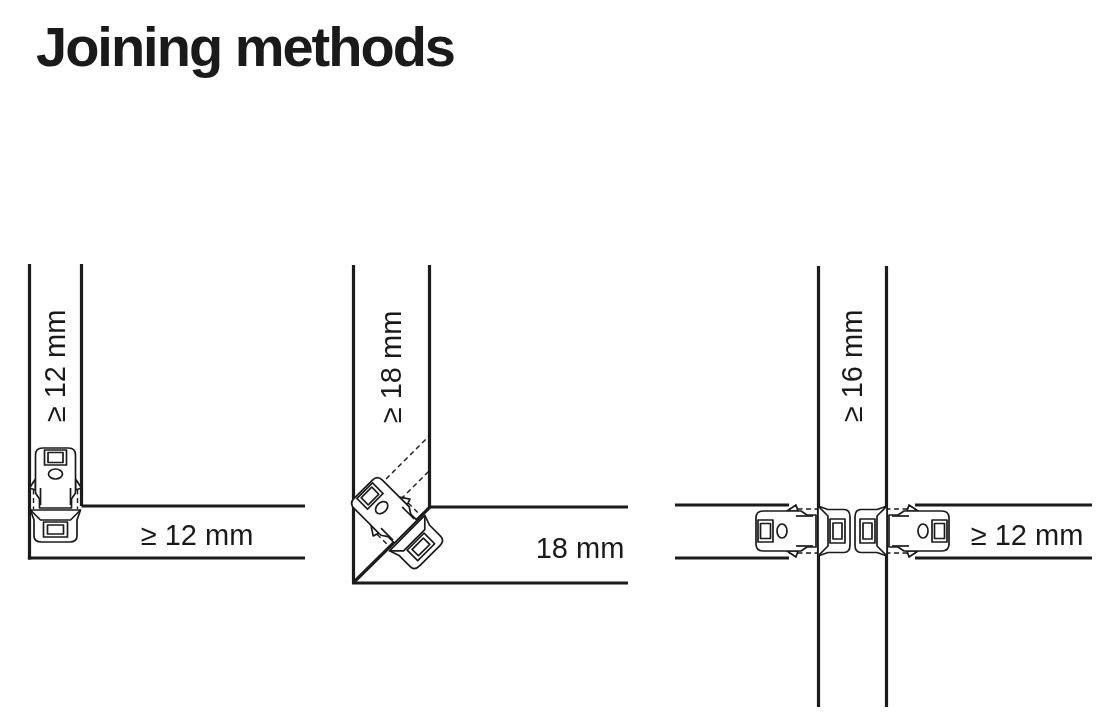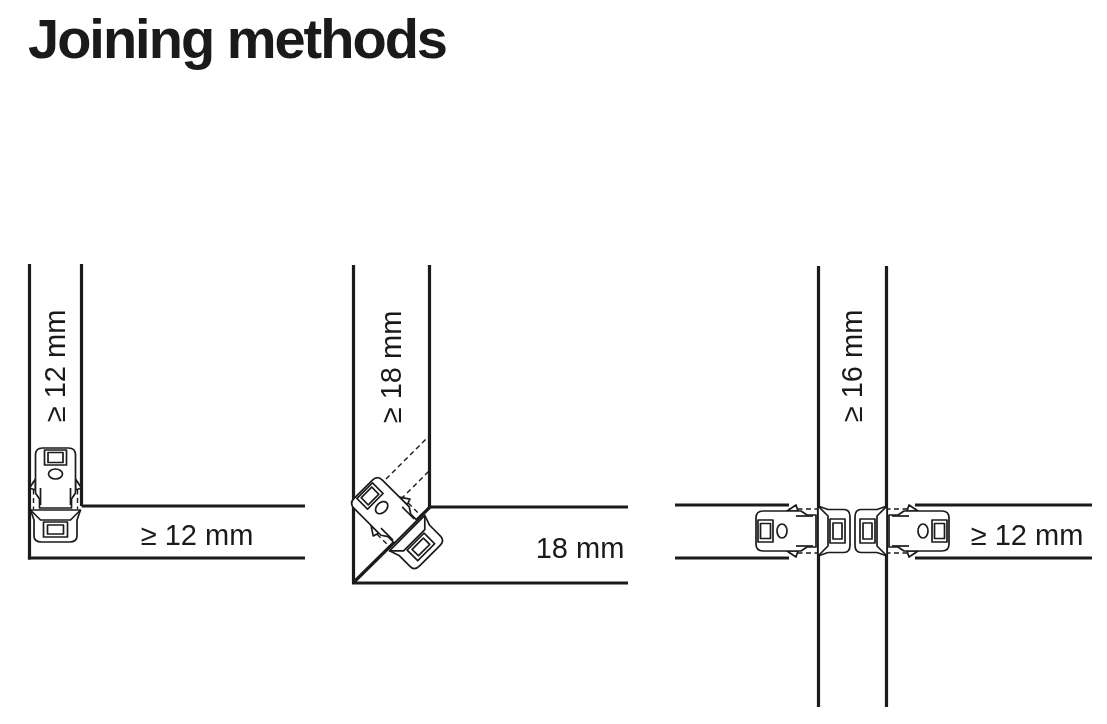--- a/index.html
+++ b/index.html
@@ -9,21 +9,21 @@
   }
   html,body{margin:0;padding:0;background:var(--bg);}
   .page{
     position:relative;
     width:1107px;height:724px;
     background:var(--bg);
     font-family:"Liberation Sans", sans-serif;
     overflow:hidden;
   }
   .title{
-    position:absolute;left:28px;top:10px;margin:0;
+    position:absolute;left:28px;top:10px;margin:8px;
     font-size:56px;font-weight:700;letter-spacing:-2px;line-height:1.05;
     color:var(--text);
   }
   .defs-svg{position:absolute;width:0;height:0;overflow:hidden;}
   .diagram{position:absolute;display:block;}
   .d1{left:0px;top:255px;}
   .d2{left:330px;top:255px;}
   .d3{left:642px;top:255px;}
   .panel{stroke:var(--line);stroke-width:3.2;fill:none;stroke-linecap:butt;}
   .s{stroke:var(--line);stroke-width:1.7;fill:none;stroke-linejoin:round;}

